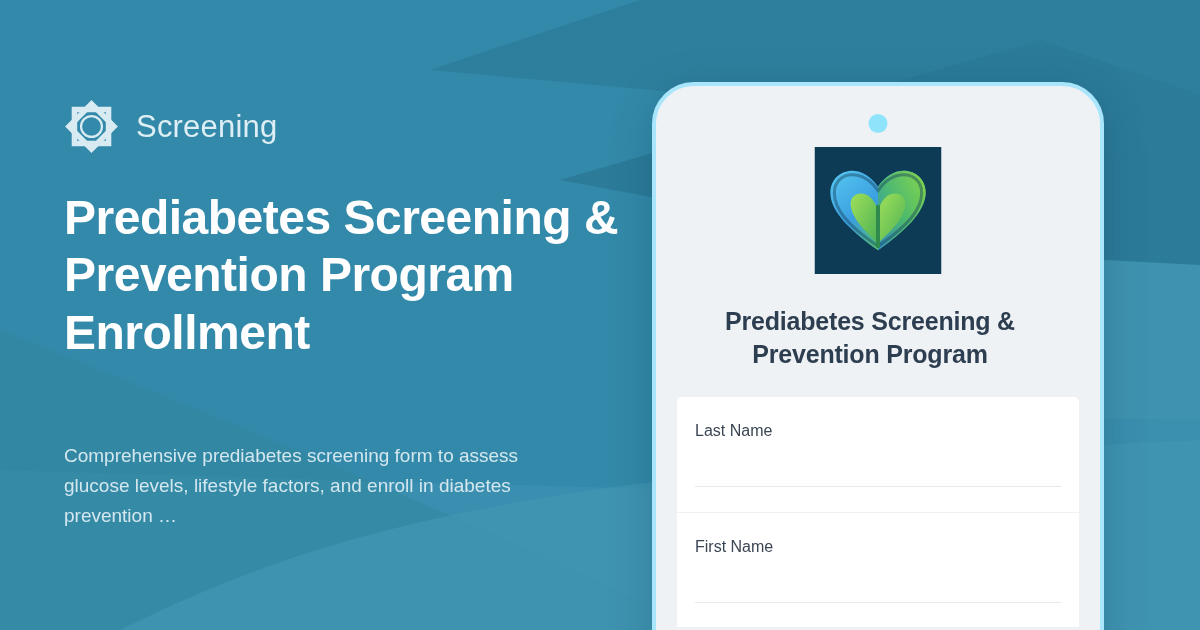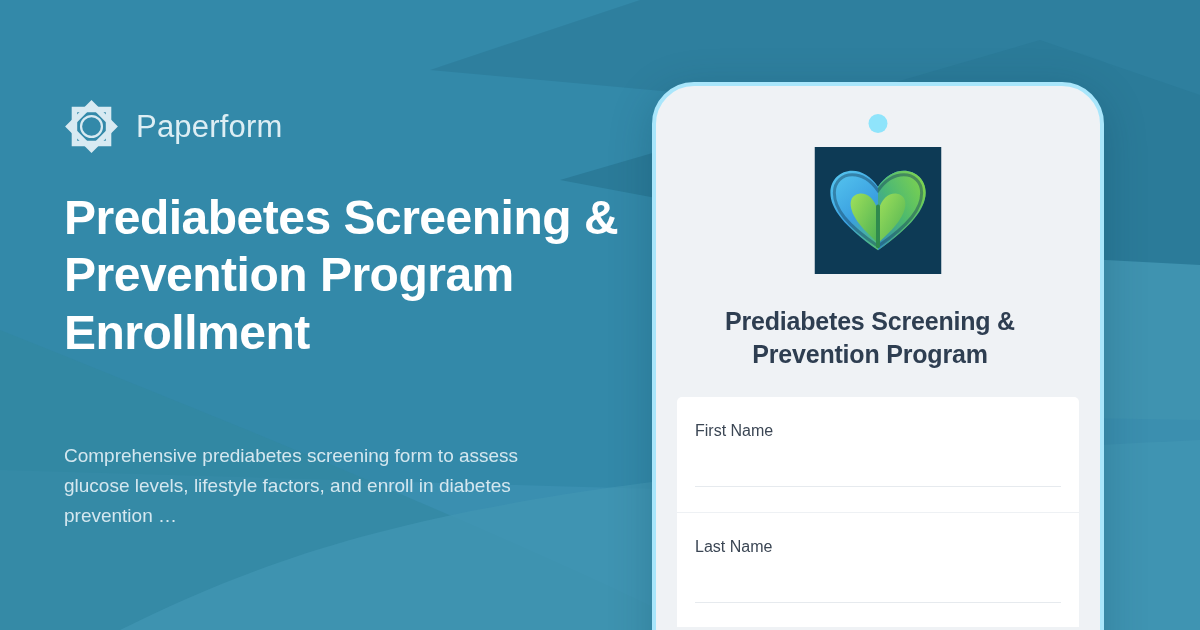--- a/index.html
+++ b/index.html
@@ -142,21 +142,21 @@
   <div class="left-panel">
 
     <div class="brand-row">
       <svg class="brand-mark" viewBox="0 0 100 100">
         <g fill="#d8eaf2">
           <path d="M14 14 H86 V86 H14 Z M24 24 V76 H76 V24 Z"></path>
           <path d="M50 2 L98 50 L50 98 L2 50 Z M50 16 L16 50 L50 84 L84 50 Z"></path>
         </g>
         <circle cx="50" cy="50" r="19" fill="none" stroke="#d8eaf2" stroke-width="4"></circle>
       </svg>
-      <span class="brand-word">Paperform</span>
+      <span class="brand-word">Screening</span>
     </div>
 
     <h1 class="headline">Prediabetes Screening &amp; Prevention Program Enrollment</h1>
     <p class="subline">Comprehensive prediabetes screening form to assess glucose levels, lifestyle factors, and enroll in diabetes prevention …</p>
   </div>
 
   <div class="phone">
 
     <div class="phone-camera"></div>
 
@@ -184,23 +184,23 @@
       <path d="M64 100 C32 78 20 62 20 46 C20 35 28 28 38 28 C48 28 57 34 64 44 C71 34 80 28 90 28 C100 28 108 35 108 46 C108 62 96 78 64 100 Z" fill="none" stroke="#16405e" stroke-width="3" opacity="0.45"></path>
       <path d="M63 96 C50 84 40 74 37 62 C35 54 38 48 45 47 C53 46 60 52 63 62 Z" fill="url(#leafGrad)"></path>
       <path d="M65 96 C78 84 88 74 91 62 C93 54 90 48 83 47 C75 46 68 52 65 62 Z" fill="url(#leafGrad)"></path>
       <path d="M64 100 C64 86 64 72 64 60" stroke="#2f8a4e" stroke-width="4" fill="none" stroke-linecap="round"></path>
     </svg>
 
     <h2 class="phone-title">Prediabetes Screening &amp; Prevention Program</h2>
 
     <div class="form-stack">
       <div class="field-card">
-        <div class="field-label">First Name</div>
+        <div class="field-label">Last Name</div>
         <div class="field-underline"></div>
       </div>
       <div class="field-card">
-        <div class="field-label">Last Name</div>
+        <div class="field-label">First Name</div>
         <div class="field-underline"></div>
       </div>
     </div>
   </div>
 
 </div>
 
 </body></html>

